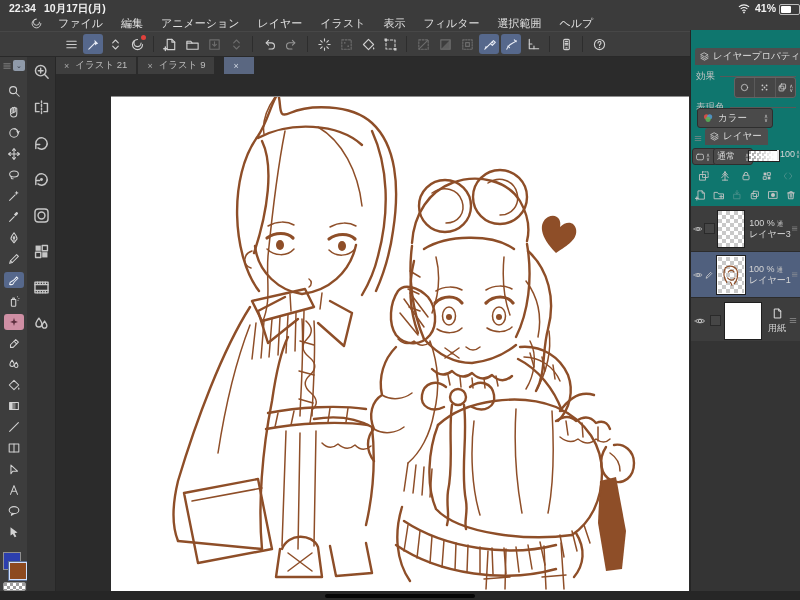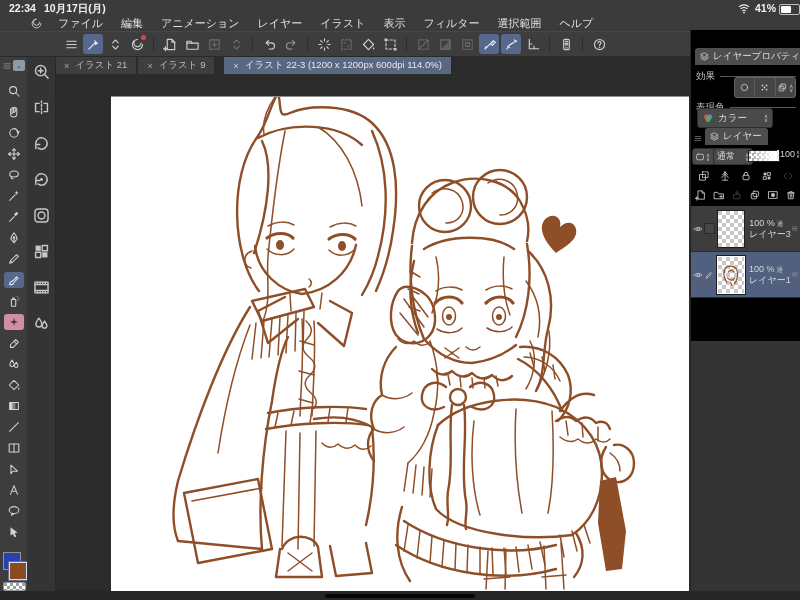--- a/index.html
+++ b/index.html
@@ -65,21 +65,21 @@
   #bg-swatch{position:absolute;left:9px;top:12px;width:16px;height:16px;background:#8d4a20;border:1px solid #cfe0ff;box-shadow:0 0 0 1px #5b6f93}
   #tr-swatch{position:absolute;left:3px;top:32px;width:21px;height:7px;border:1px solid #9a9a9a;border-radius:2px;
      background:repeating-conic-gradient(#fff 0% 25%,#9e9e9e 0% 50%) 0 0/6px 6px}
 
   
   #sub-col{left:27px;top:57px;width:28px;height:534px;background:#343434;border-right:1px solid #272727}
   #sub-list{position:absolute;left:0;top:5px;width:28px;display:flex;flex-direction:column;align-items:center;gap:17px}
   .sub-btn{width:19px;height:19px;color:#c6c6c6}
 
   
-  #right-panel{left:690px;top:30px;width:110px;height:570px;background:#000000;border-left:1px solid #252525;font-size:9.5px}
+  #right-panel{left:690px;top:30px;width:110px;height:570px;background:#0f766e;border-left:1px solid #252525;font-size:9.5px}
   .ph-row{position:absolute;left:0;width:110px;height:17px;display:flex;align-items:flex-end}
   .ph-grip{width:10px;height:9px;margin:0 2px 2px 2px;color:#8d8d8d}
   .ph-tab{display:flex;align-items:center;background:#4e4e4e;border-radius:3px 3px 0 0;padding:2px 6px 2px 4px;color:#dcdcdc;white-space:nowrap}
   .ph-tab .icon{width:11px;height:11px;margin-right:3px;color:#c9c9c9}
   .sec-label{position:absolute;left:5px;color:#c3c3c3;display:flex;align-items:center;width:100px}
   .sec-label .line{flex:1;height:1px;background:#585858;margin-left:5px}
   .fx-group{position:absolute;left:43px;top:47px;width:60px;height:19px;border:1px solid #636363;border-radius:3px;background:#454545;display:flex}
   .fx-cell{flex:1;display:flex;align-items:center;justify-content:center;color:#cdcdcd;border-right:1px solid #5a5a5a}
   .fx-cell:last-child{border-right:none}
   .fx-cell .icon{width:11px;height:11px}
@@ -357,21 +357,20 @@
     <div class="tab">
       <span class="x">×</span>
       <span>イラスト 21</span>
     </div>
     <div class="tab">
       <span class="x">×</span>
       <span>イラスト 9</span>
     </div>
     <div class="tab active">
       <span class="x">×</span>
-      <span>イラスト 22-3 (1200 x 1200px 600dpi 114.0%)</span>
     </div>
   </div>
 
   <div id="canvas">
     <svg id="sketch" width="578" height="494" viewBox="111 96 578 494">
 
       <g>
         <path d="M259,290 C232,255 228,175 258,135 C268,120 270,105 278,92 C282,106 277,118 290,112 C308,104 350,102 372,122 C396,144 400,185 393,230 C390,252 384,272 376,290"></path>
         <path d="M278,92 C267,106 262,120 264,133" class="w1"></path>
         <path d="M258,137 C290,120 338,122 362,144"></path>
@@ -972,19 +971,43 @@
       <span class="meta">
         <span>100 %</span><span class="tag">通</span><br>
         <span>レイヤー1</span>
       </span>
       <span class="grip icon js-icon">
           <svg viewBox="0 0 16 16">
             <path d="M3 4.5h10M3 8h10M3 11.5h10"></path>
           </svg>
         </span>
     </div>
+    <div class="lrow">
+      <span class="eye icon js-icon">
+          <svg viewBox="0 0 16 16">
+            <path d="M1.8 8C3.8 4.8 12.2 4.8 14.2 8 12.2 11.2 3.8 11.2 1.8 8Z"></path>
+            <circle cx="8" cy="8" r="2.2"></circle>
+          </svg>
+        </span>
+      <span class="col2">
+          <span class="chk"></span>
+        </span>
+      <span class="thumb"></span>
+      <span class="meta center" style="text-align:center">
+        <span class="papericon icon js-icon" style="display:inline-block"><svg viewBox="0 0 16 16">
+              <path d="M4.5 2.5h5L12 5v8.5H4.5z"></path>
+              <path d="M9.5 2.5V5H12"></path>
+            </svg></span><br>
+        <span>用紙</span>
+      </span>
+      <span class="grip icon js-icon">
+          <svg viewBox="0 0 16 16">
+            <path d="M3 4.5h10M3 8h10M3 11.5h10"></path>
+          </svg>
+        </span>
+    </div>
   </div>
   <div id="panel-bottom"></div>
 </div>
 
 <div id="home-strip" class="abs">
   <div id="home-pill"></div>
 </div>
 
 </body></html>

